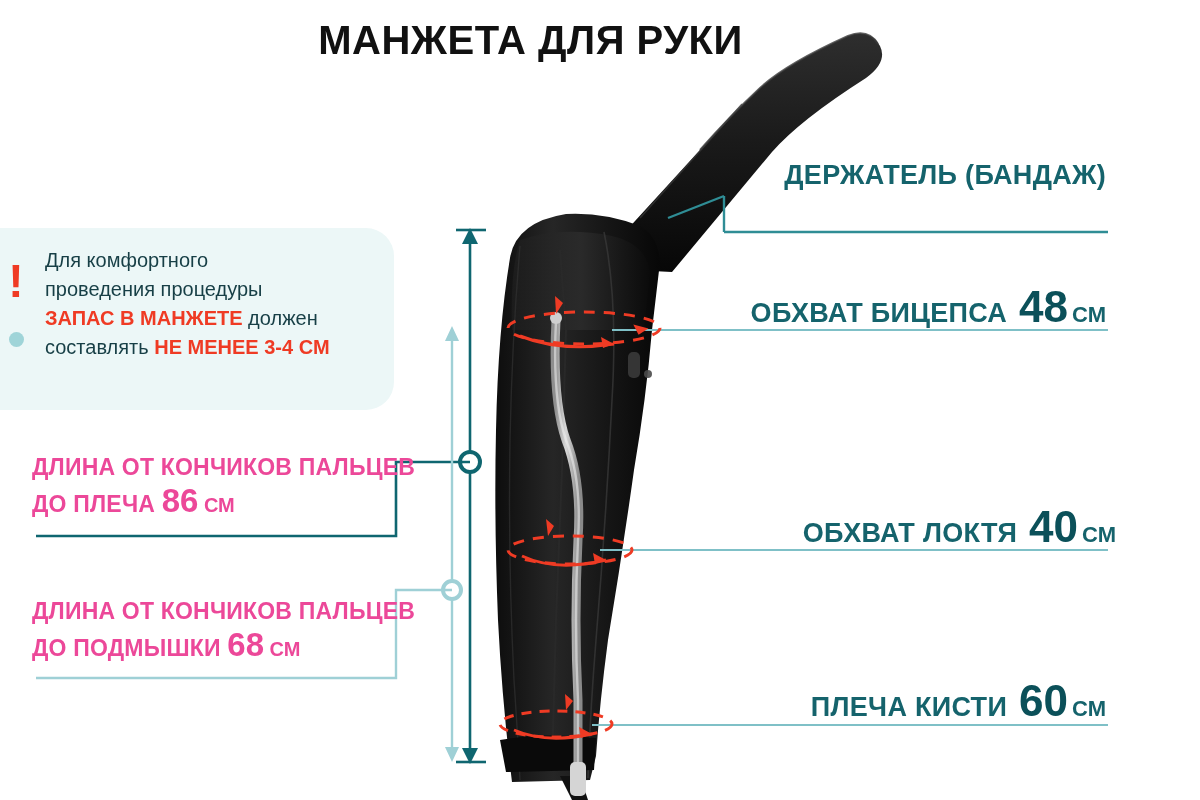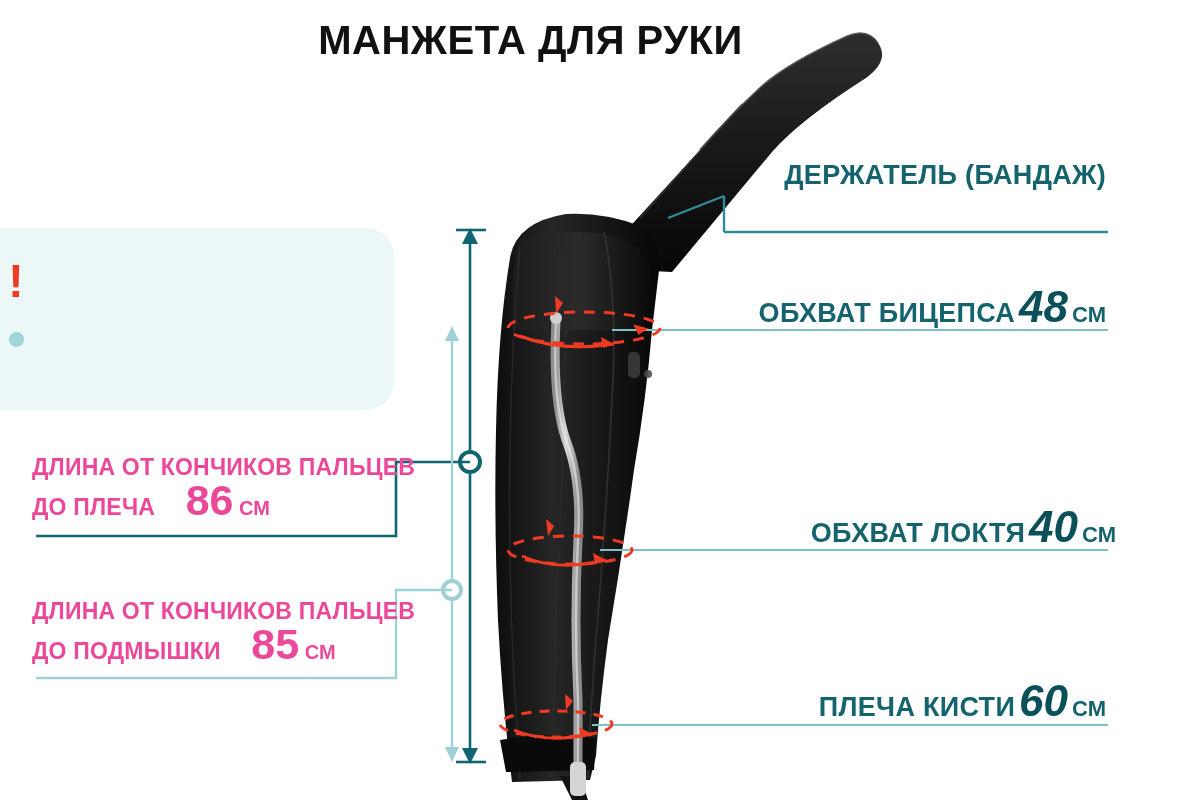--- a/index.html
+++ b/index.html
@@ -91,45 +91,43 @@
   }
   .right-label .name {
     font-size: 27px;
     letter-spacing: 0.3px;
     color: #15636c;
   }
   .right-label .value {
     font-size: 44px;
     color: #0b5059;
     font-weight: bold;
-    margin-left: 4px;
-    font-style: italic;
+    margin-left: 12px;
   }
   .right-label .unit {
     font-size: 22px;
     color: #15636c;
     font-weight: bold;
     margin-left: 4px;
   }
 
   
   .left-label {
     position: absolute;
     color: #ec4899;
     font-weight: bold;
     line-height: 31px;
   }
   .left-label .name {
     font-size: 23px;
     letter-spacing: 0.2px;
   }
   .left-label .value {
-    font-size: 43px;
-    font-weight: bold;
-    margin-left: 24px;
+    font-size: 33px;
+    font-weight: bold;
   }
   .left-label .unit {
     font-size: 20px;
     font-weight: bold;
   }
 
   svg.layer {
     position: absolute;
     left: 0;
     top: 0;
@@ -273,20 +271,26 @@
       <circle cx="452" cy="590" r="9" fill="#ffffff" stroke="#9fd0d6" stroke-width="4"></circle>
       <path d="M452 590 L396 590 L396 678 L36 678" stroke="#9fd0d6" stroke-width="2.4"></path>
     </g>
   </svg>
 
   <div id="title">МАНЖЕТА ДЛЯ РУКИ</div>
 
   <div id="note-box">
     <div id="note-bang">!</div>
     <div id="note-dot"></div>
+    <div id="note-text">
+      <span class="thin">Для комфортного</span><br>
+      <span class="thin">проведения процедуры</span><br>
+      <span class="red">ЗАПАС В МАНЖЕТЕ</span><span class="thin"> должен</span><br>
+      <span class="thin">составлять </span><span class="red">НЕ МЕНЕЕ 3-4 СМ</span>
+    </div>
   </div>
 
   <div class="right-label" style="right: 94px; top: 160px;">
     <span class="name">ДЕРЖАТЕЛЬ (БАНДАЖ)</span>
   </div>
 
   <div class="right-label" style="right: 94px; top: 282px;">
     <span class="name">ОБХВАТ БИЦЕПСА</span><span class="value">48</span><span class="unit">СМ</span>
   </div>
 
@@ -298,16 +302,16 @@
     <span class="name">ПЛЕЧА КИСТИ</span><span class="value">60</span><span class="unit">СМ</span>
   </div>
 
   <div class="left-label" style="left: 32px; top: 452px;">
     <div><span class="name">ДЛИНА ОТ КОНЧИКОВ ПАЛЬЦЕВ</span></div>
     <div><span class="name">ДО ПЛЕЧА </span><span class="value">86</span><span class="unit"> СМ</span></div>
   </div>
 
   <div class="left-label" style="left: 32px; top: 596px;">
     <div><span class="name">ДЛИНА ОТ КОНЧИКОВ ПАЛЬЦЕВ</span></div>
-    <div><span class="name">ДО ПОДМЫШКИ </span><span class="value">85</span><span class="unit"> СМ</span></div>
+    <div><span class="name">ДО ПОДМЫШКИ </span><span class="value">68</span><span class="unit"> СМ</span></div>
   </div>
 
 </div>
 
 </body></html>

